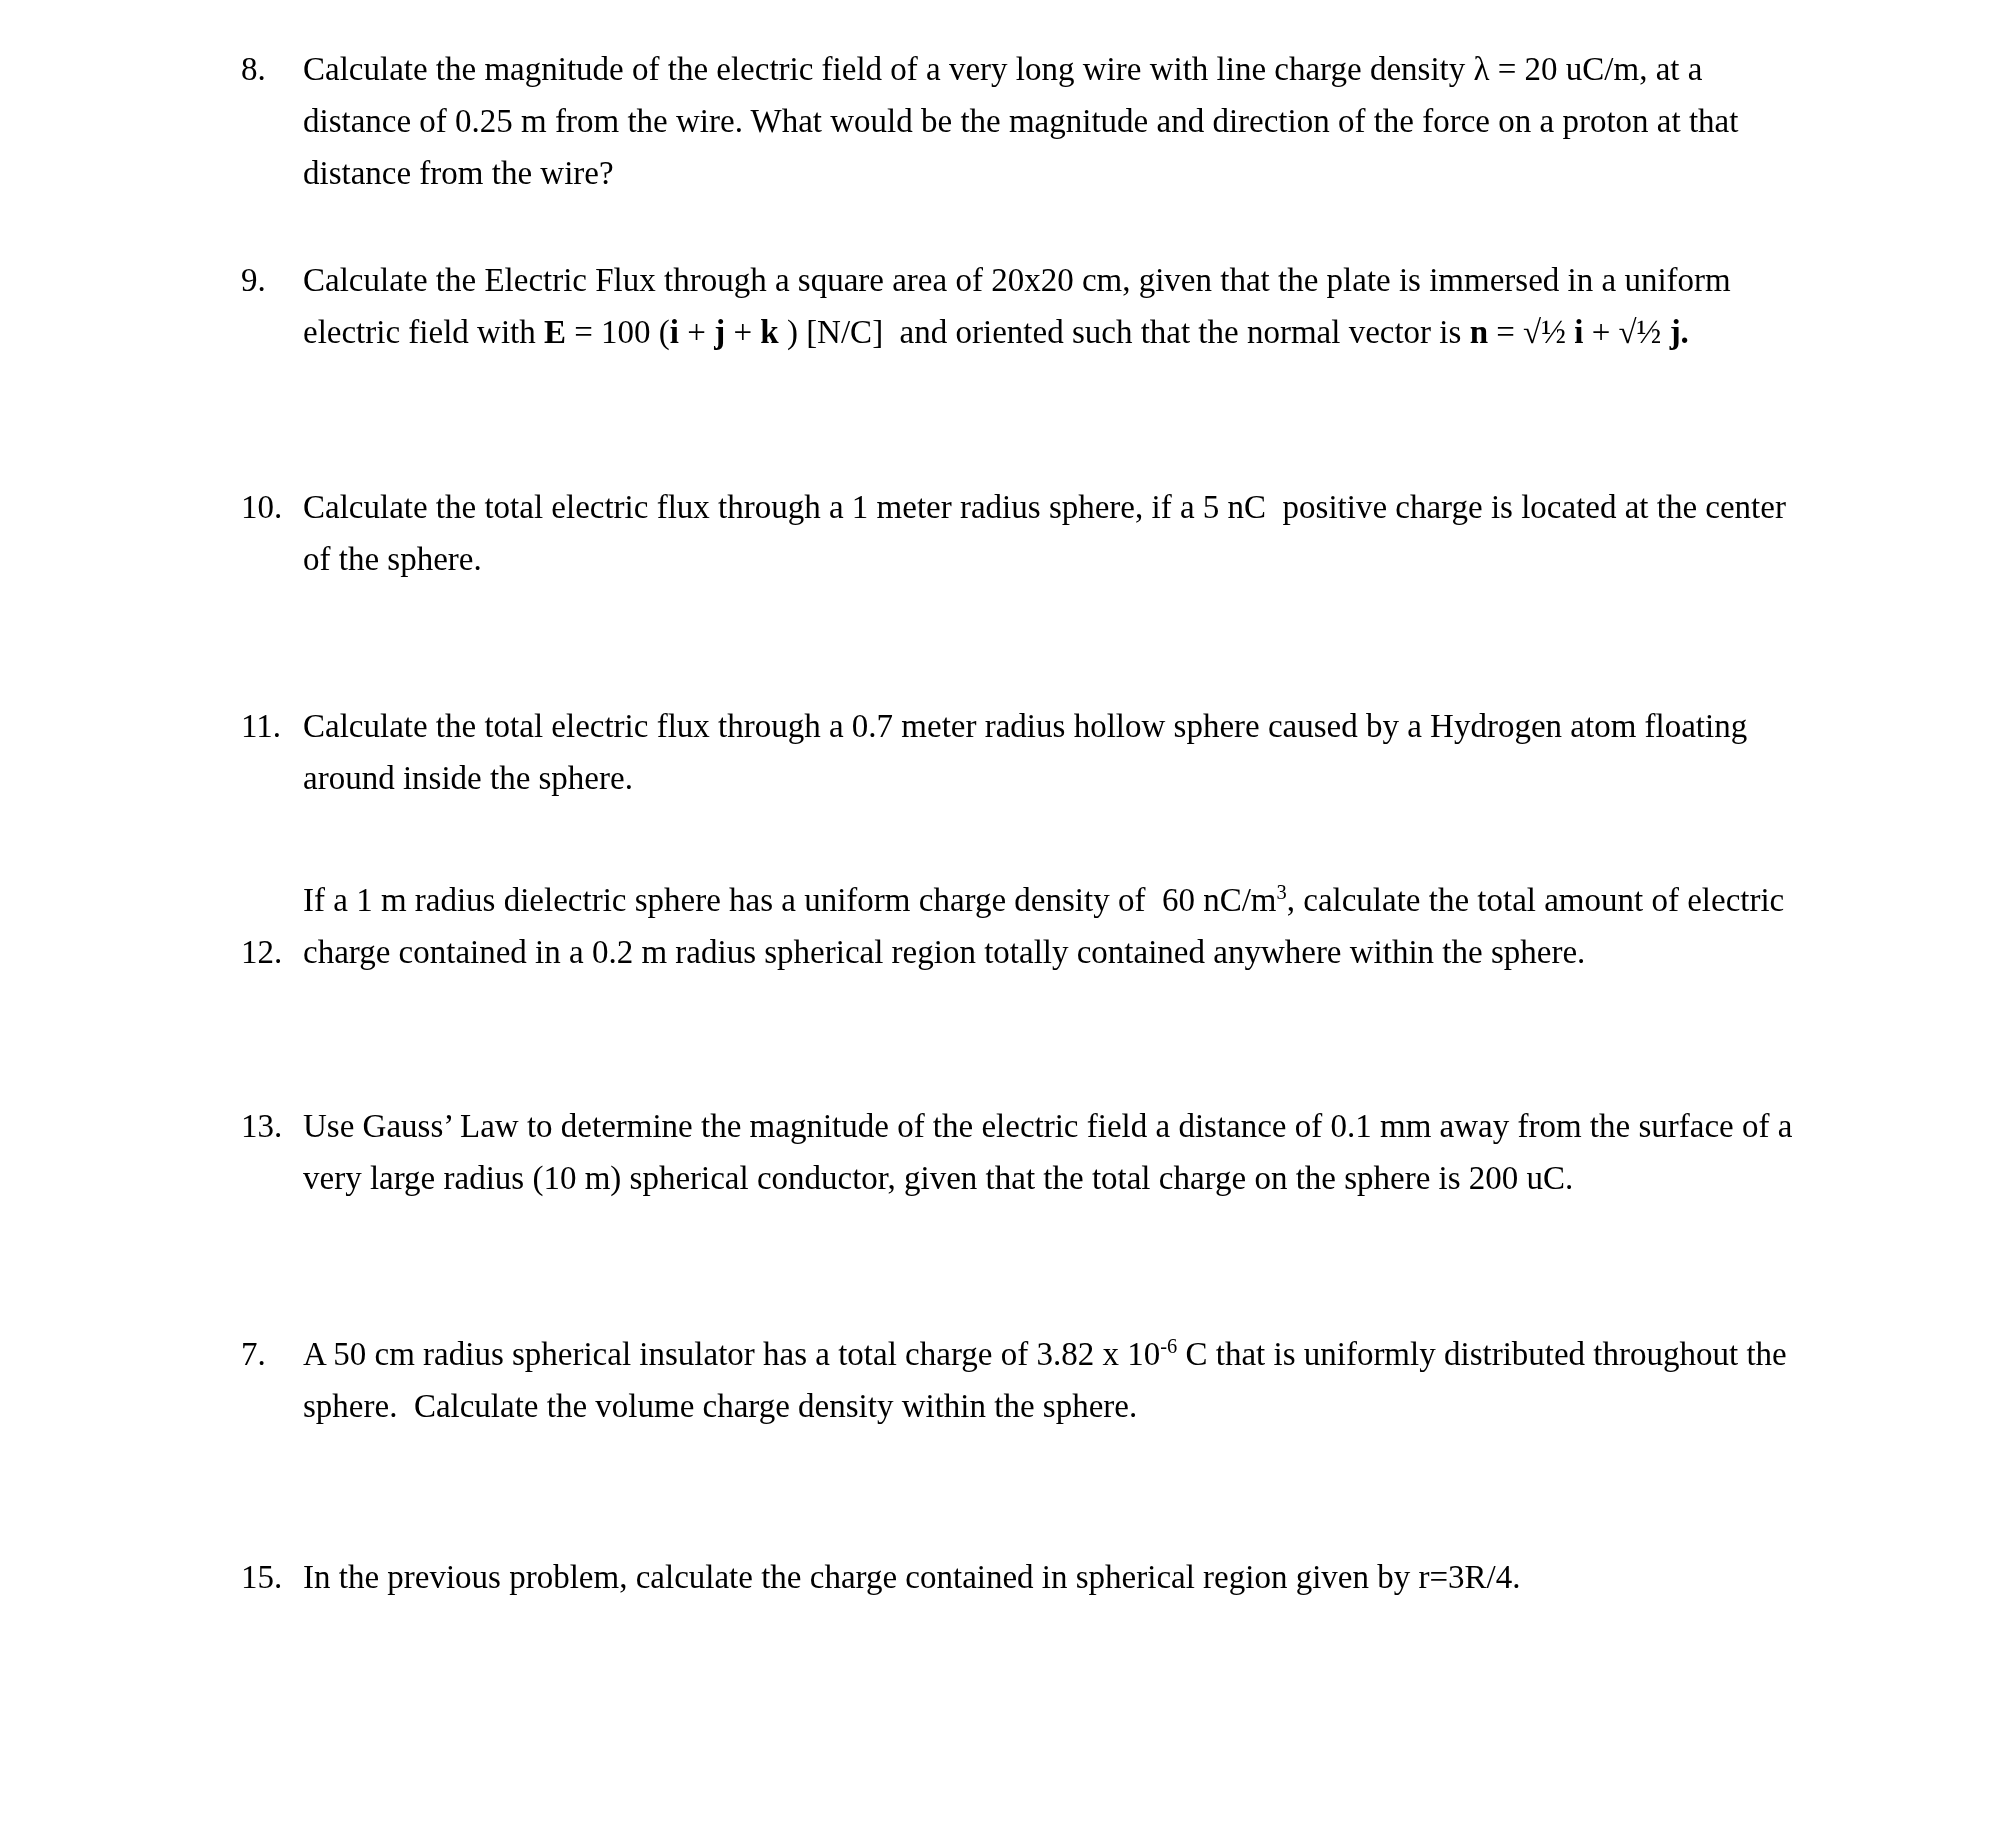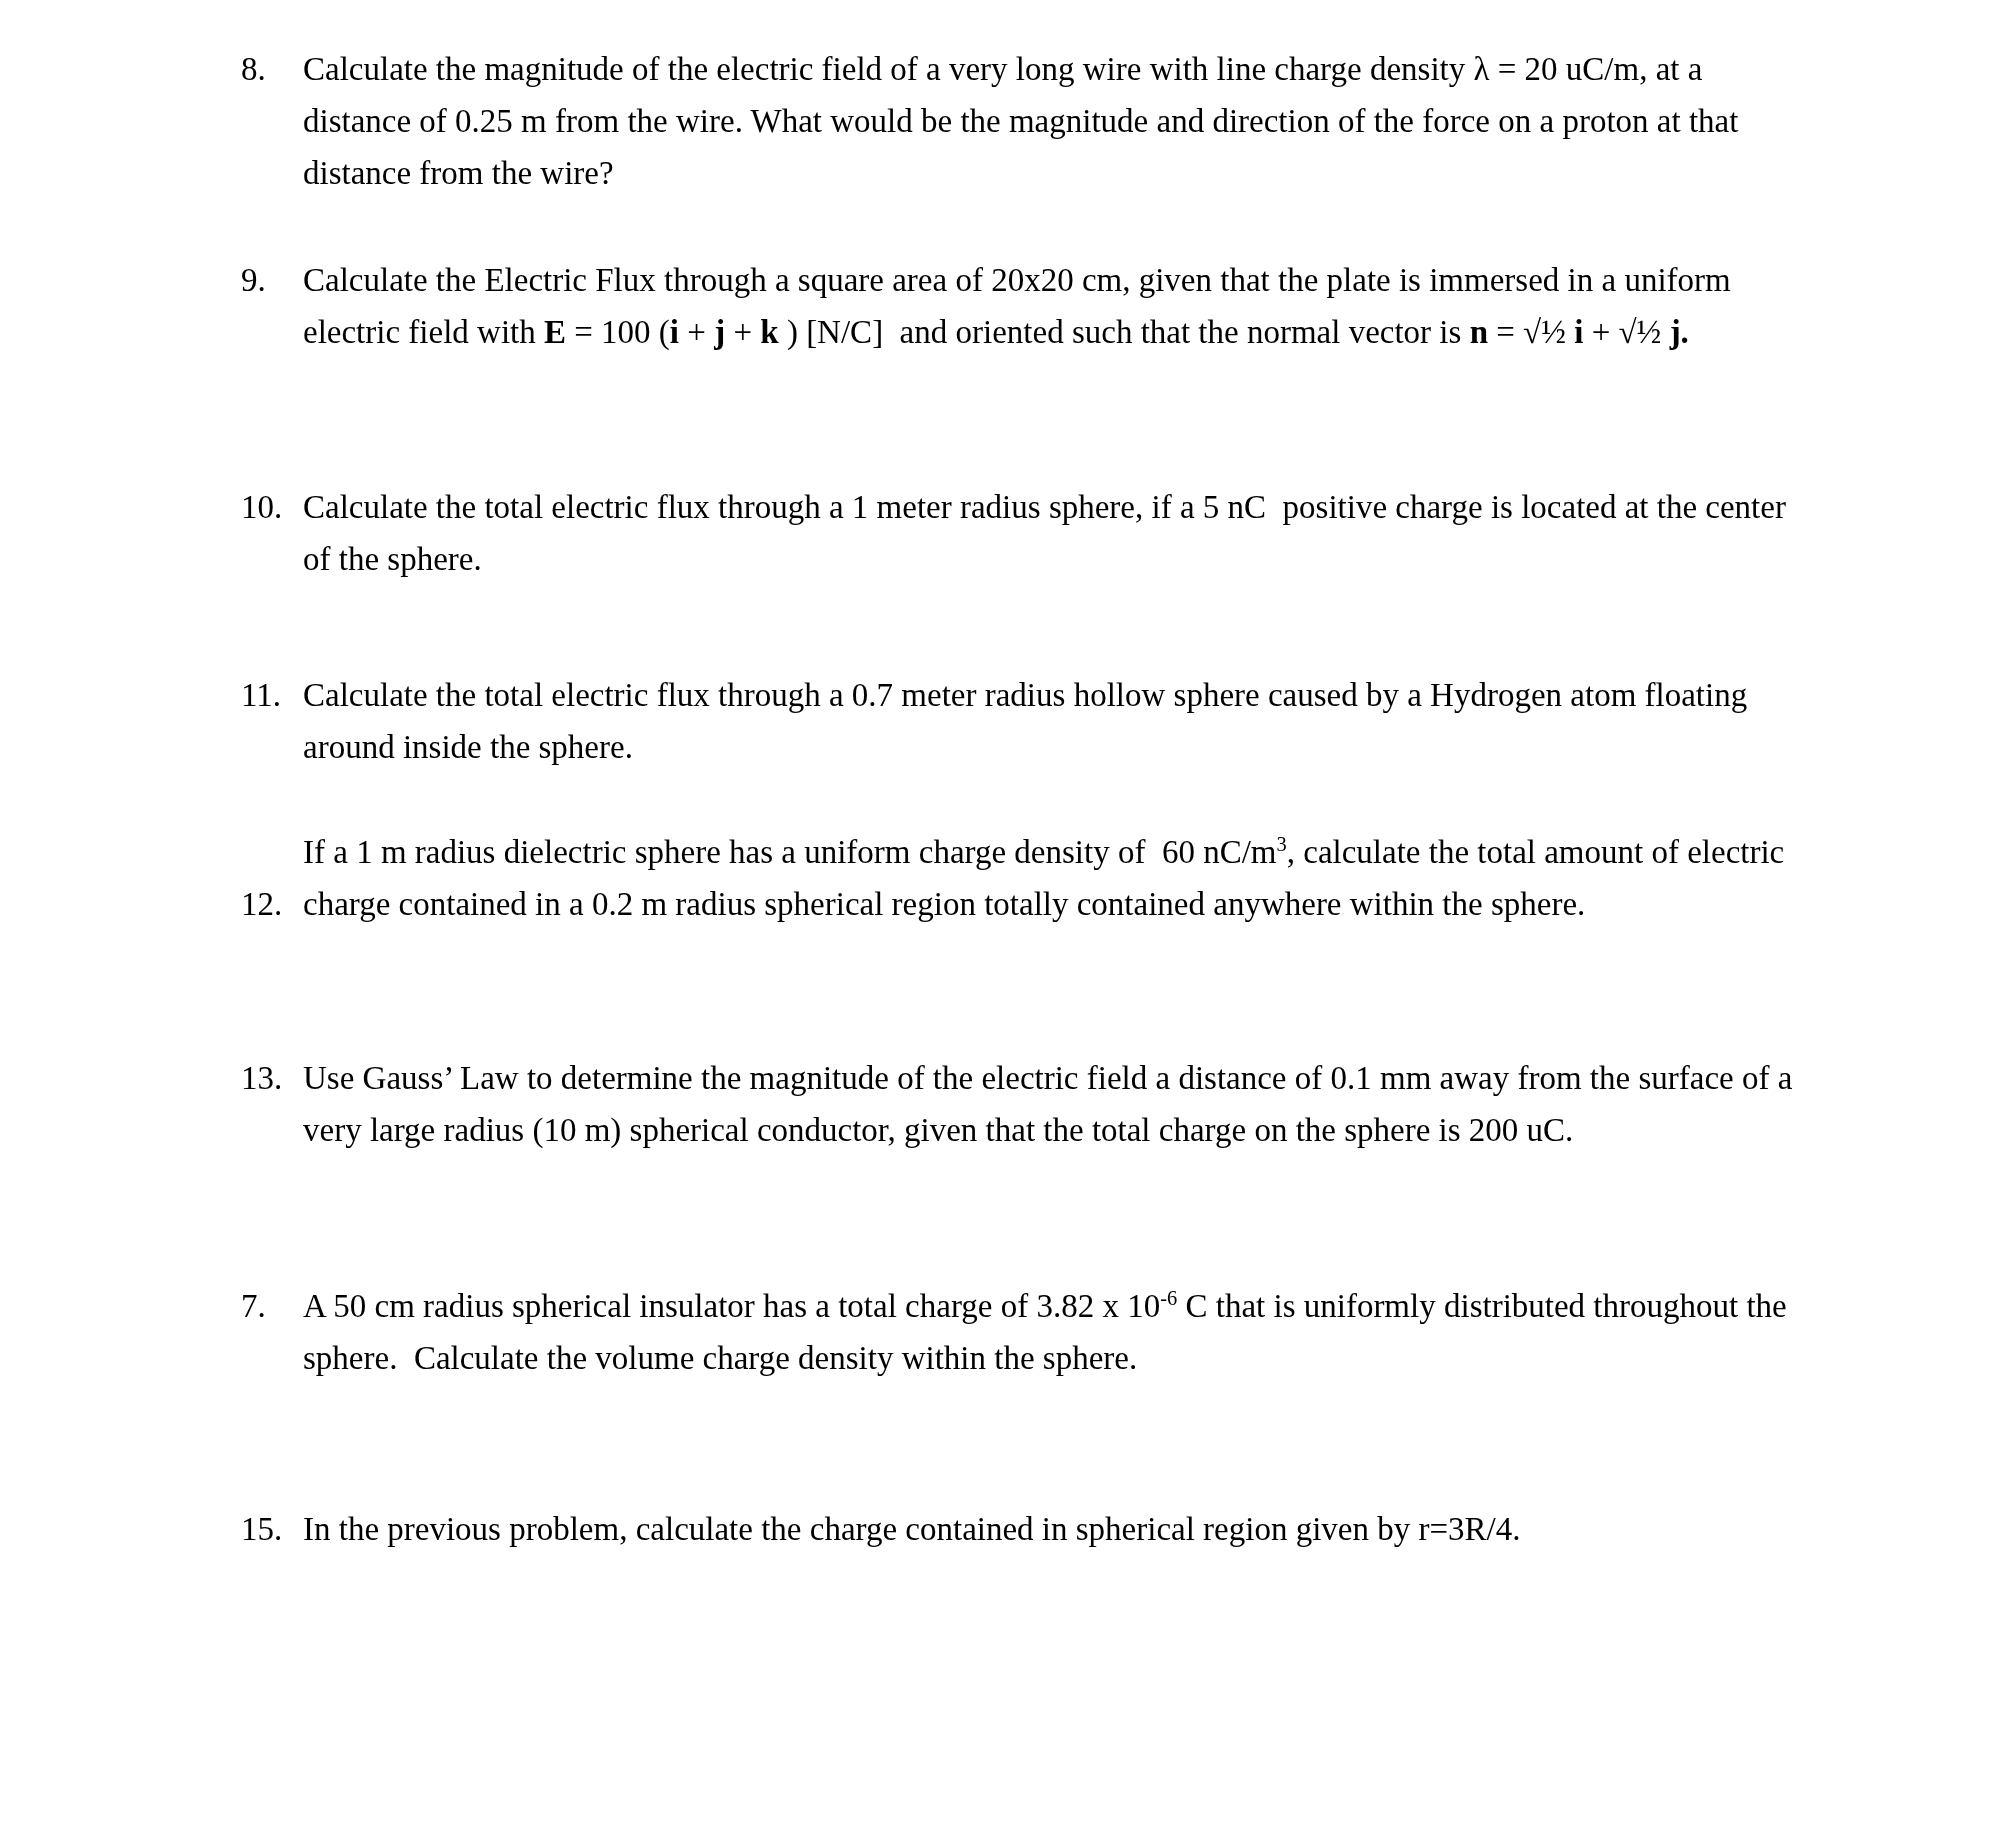--- a/index.html
+++ b/index.html
@@ -33,22 +33,22 @@
     flex: 0 0 62px;
     white-space: pre;
   }
   .text {
     flex: 1;
     white-space: pre-wrap;
   }
   
   .problem:nth-child(1) { margin-bottom: 55px; }
   .problem:nth-child(2) { margin-bottom: 123px; }
-  .problem:nth-child(3) { margin-bottom: 84px; }
-  .problem:nth-child(4) { margin-bottom: 53px; }
+  .problem:nth-child(3) { margin-bottom: 115px; }
+  .problem:nth-child(4) { margin-bottom: 70px; }
   .problem:nth-child(5) { margin-bottom: 122px; align-items: flex-end; }
   .problem:nth-child(6) { margin-bottom: 124px; }
   .problem:nth-child(7) { margin-bottom: 119px; }
   .b {
     font-weight: bold;
   }
   sup {
     font-size: 0.62em;
     line-height: 0;
     vertical-align: super;

